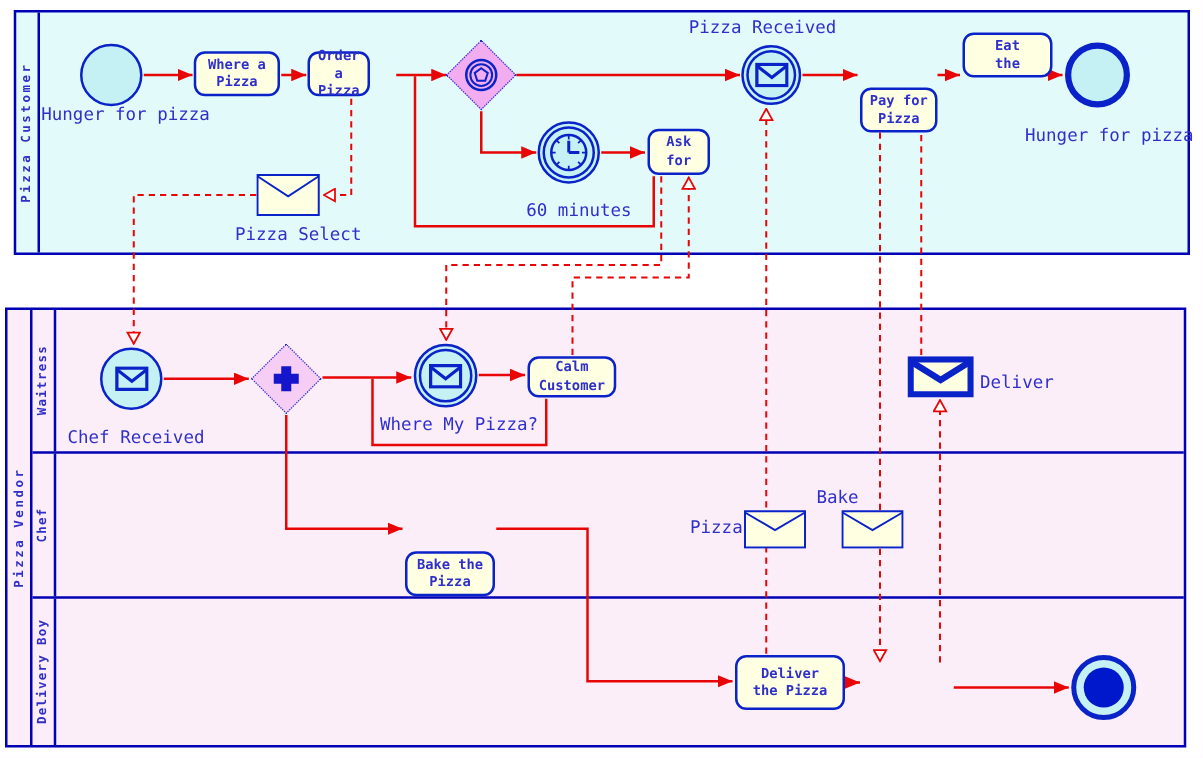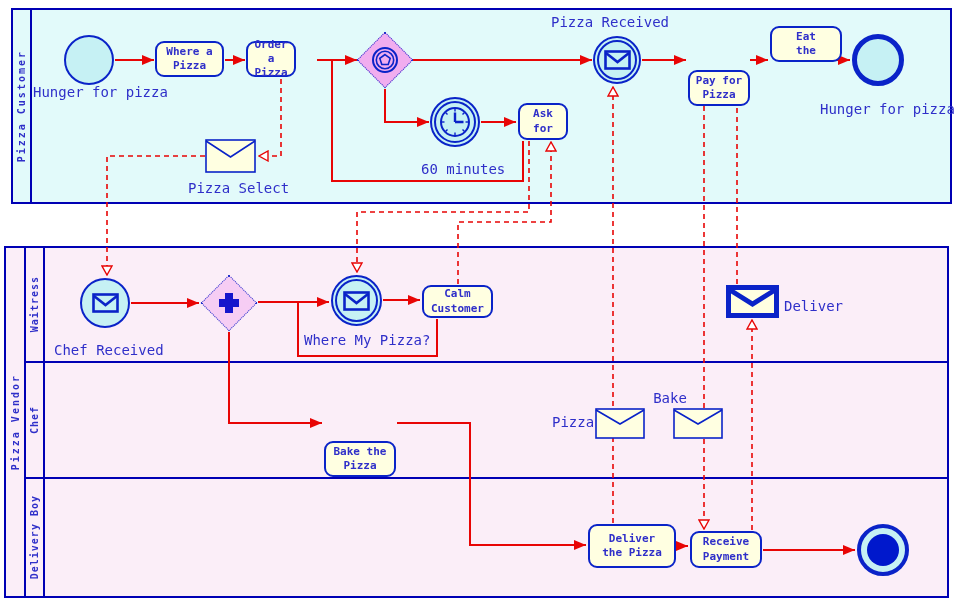--- a/index.html
+++ b/index.html
@@ -207,20 +207,18 @@
   <div class="lbl" style="left:552px;top:414px;width:38px;">Pizza</div>
 
   <svg class="envelope" style="left:673px;top:408px;" width="50" height="31" viewBox="0 0 50 31">
     <rect x="1" y="1" width="48" height="29" fill="#ffffe1" stroke="#0a23c8" stroke-width="1.6"></rect>
     <path d="M1,2 L25,16 L49,2" fill="none" stroke="#0a23c8" stroke-width="1.6"></path>
   </svg>
   <div class="lbl" style="left:650px;top:390px;width:40px;">Bake</div>
 
   <div class="task" style="left:588px;top:524px;width:88px;height:44px;">Deliver
 the Pizza</div>
-  <div class="task" style="left:690px;top:531px;width:72px;height:37px;">Receive
-Payment</div>
 
   <div class="event" style="left:857px;top:524px;width:52px;height:52px;border-width:4px;">
     <div class="terminate-inner"></div>
   </div>
 
 </div>
 
 </body></html>

